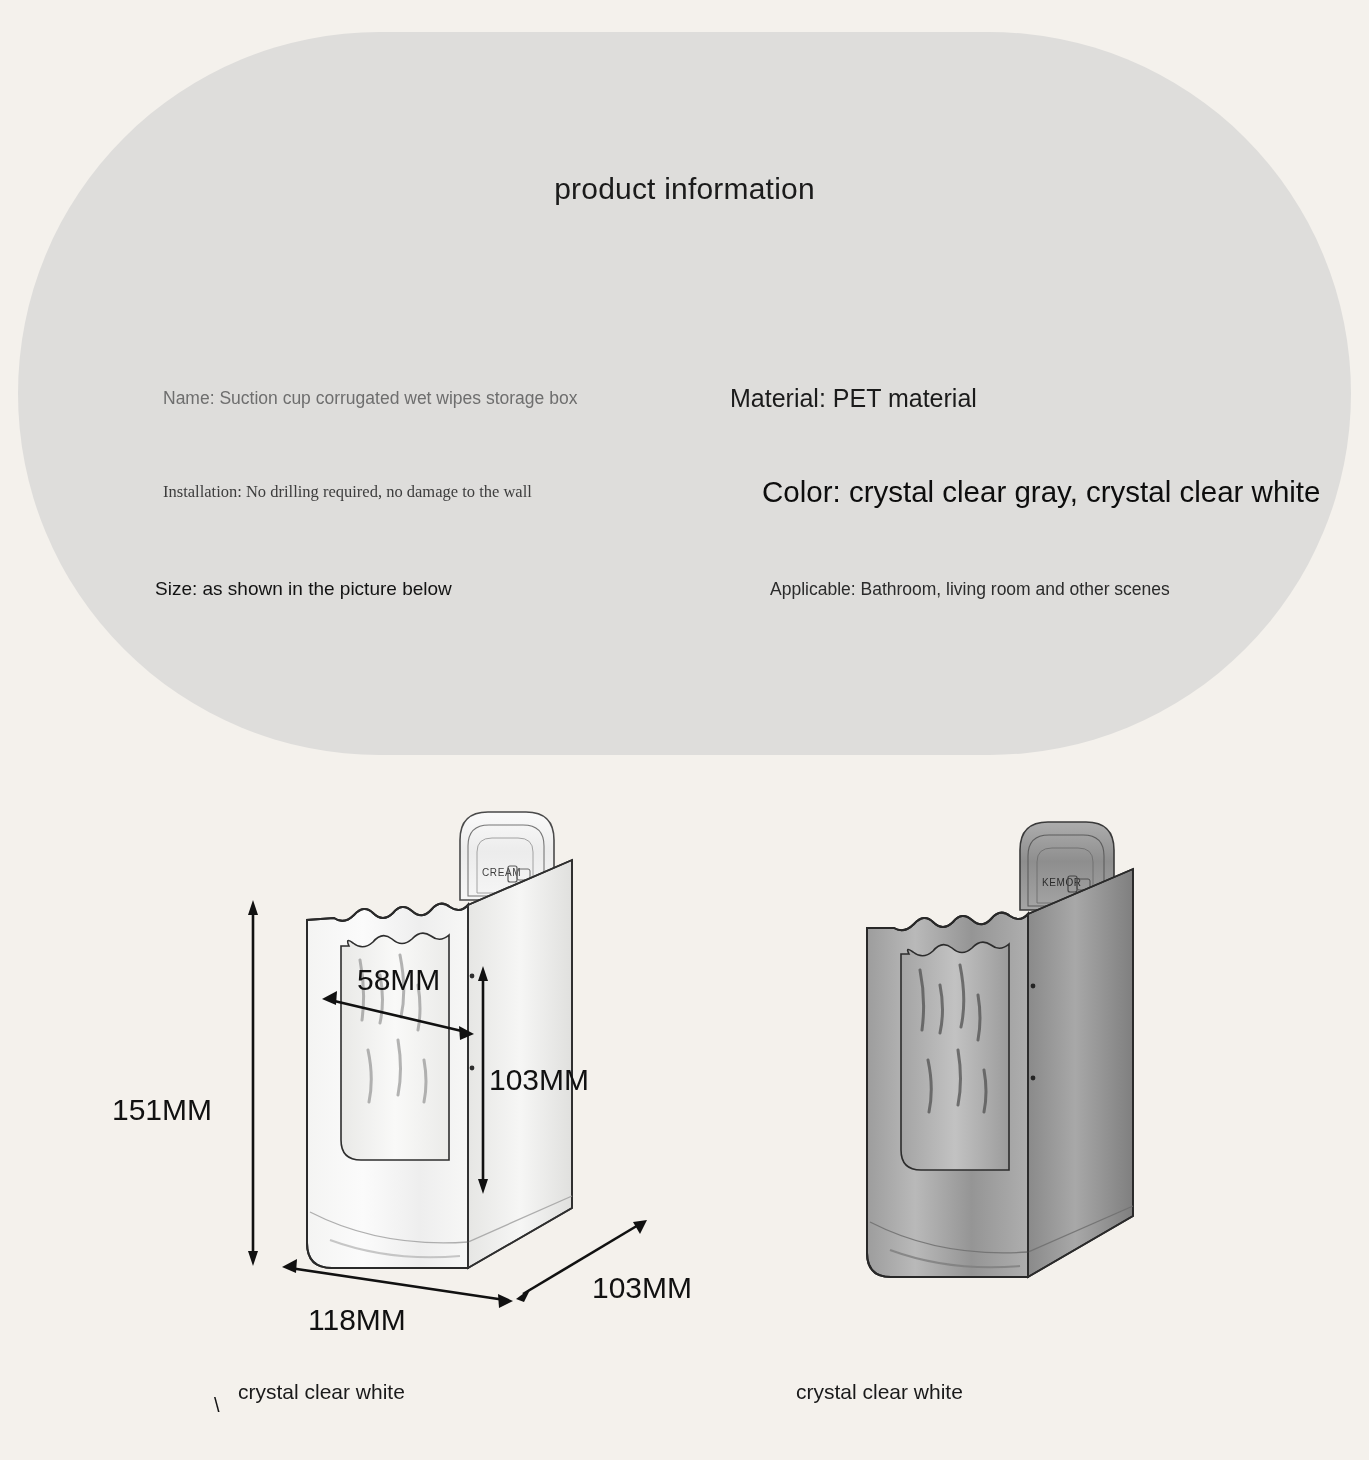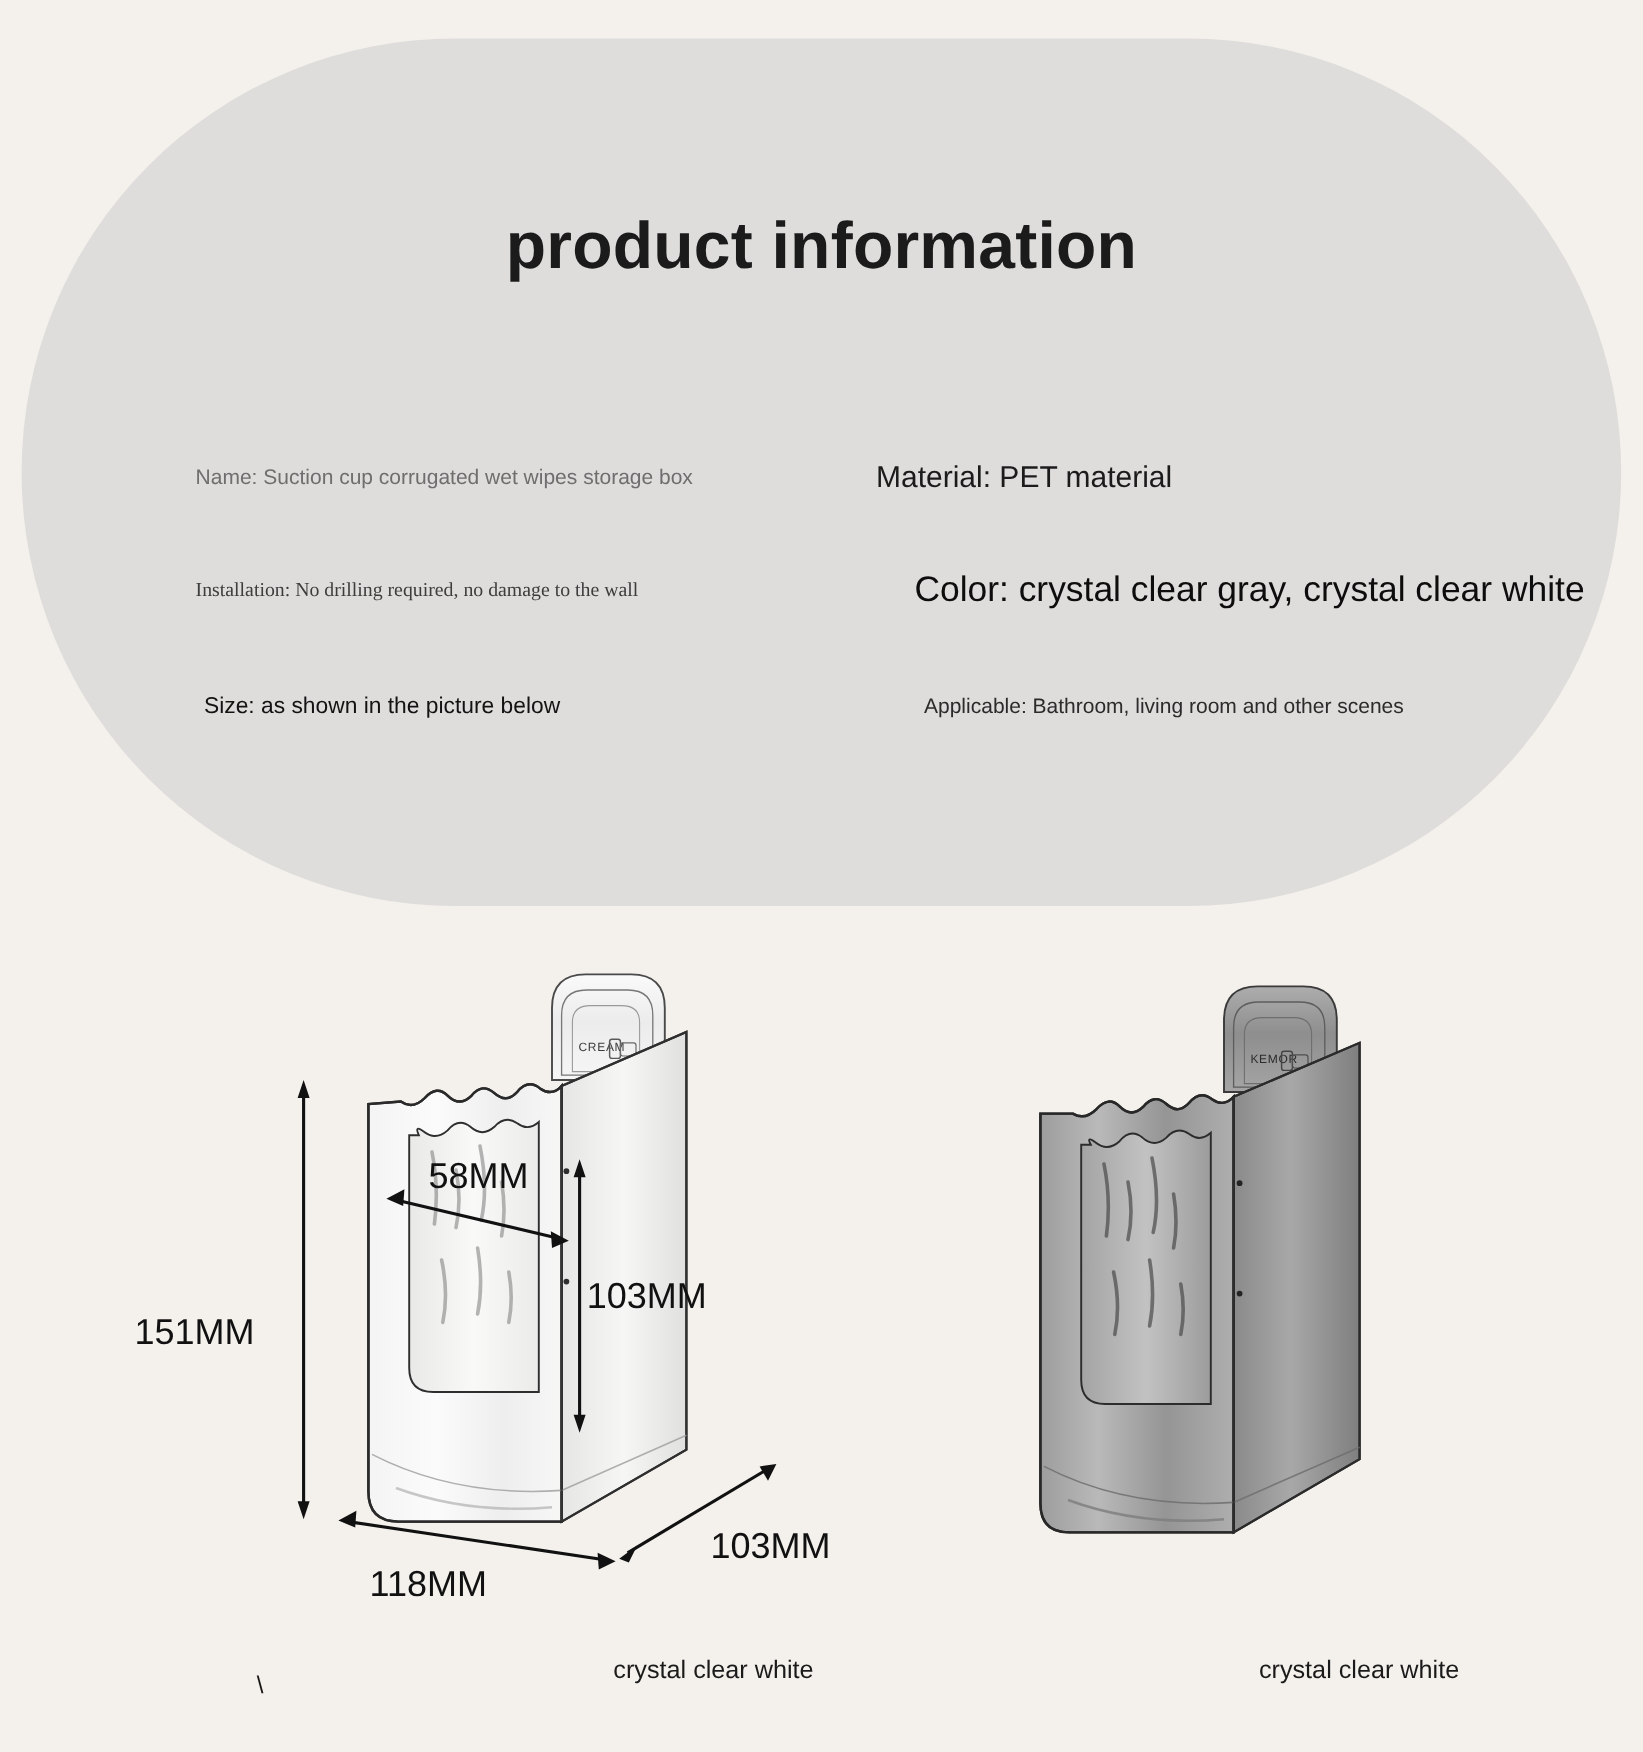--- a/index.html
+++ b/index.html
@@ -25,24 +25,23 @@
     background: #dedddb;
     border-radius: 362px;
   }
 
   #panel-title {
     position: absolute;
     left: 0;
     top: 140px;
     width: 100%;
     text-align: center;
-    font-size: 55px;
+    font-size: 30px;
     color: #1b1b1b;
     letter-spacing: 0.2px;
-    font-weight: bold;
   }
 
   .spec-row {
     position: absolute;
     left: 0;
     width: 100%;
     height: 0;
   }
   .spec-left {
     position: absolute;
@@ -52,21 +51,21 @@
     position: absolute;
     white-space: nowrap;
   }
 
   .r1 { top: 366px; }
   .r2 { top: 460px; }
   .r3 { top: 557px; }
 
   .spec-left.l1 { left: 145px; font-size: 17.5px; color: #6e6e6e; }
   .spec-left.l2 { left: 145px; font-size: 16.5px; color: #3d3d3d; font-family: Liberation Serif, serif; }
-  .spec-left.l3 { left: 152px; font-size: 19px;   color: #131313; }
+  .spec-left.l3 { left: 137px; font-size: 19px;   color: #131313; }
 
   .spec-right.g1 { left: 712px; font-size: 25px;   color: #1b1b1b; }
   .spec-right.g2 { left: 712px; font-size: 29.5px; color: #0d0d0d; margin-left: 32px; }
   .spec-right.g3 { left: 752px; font-size: 17.5px; color: #2b2b2b; }
 
   .spec-left, .spec-right { transform: translateY(-50%); }
 
   
   #photo-area {
     position: absolute;
@@ -74,21 +73,21 @@
     top: 756px;
     width: 1369px;
     height: 704px;
   }
 
   .caption {
     position: absolute;
     top: 1380px;
     font-size: 21px;
     color: #1a1a1a;
-    text-align: right;
+    text-align: left;
     white-space: nowrap;
   }
   #caption-white { left: 238px; width: 440px; }
   #caption-gray  { left: 796px; width: 420px; }
 
   #stray-mark {
     position: absolute;
     left: 214px;
     top: 1398px;
     width: 14px;

